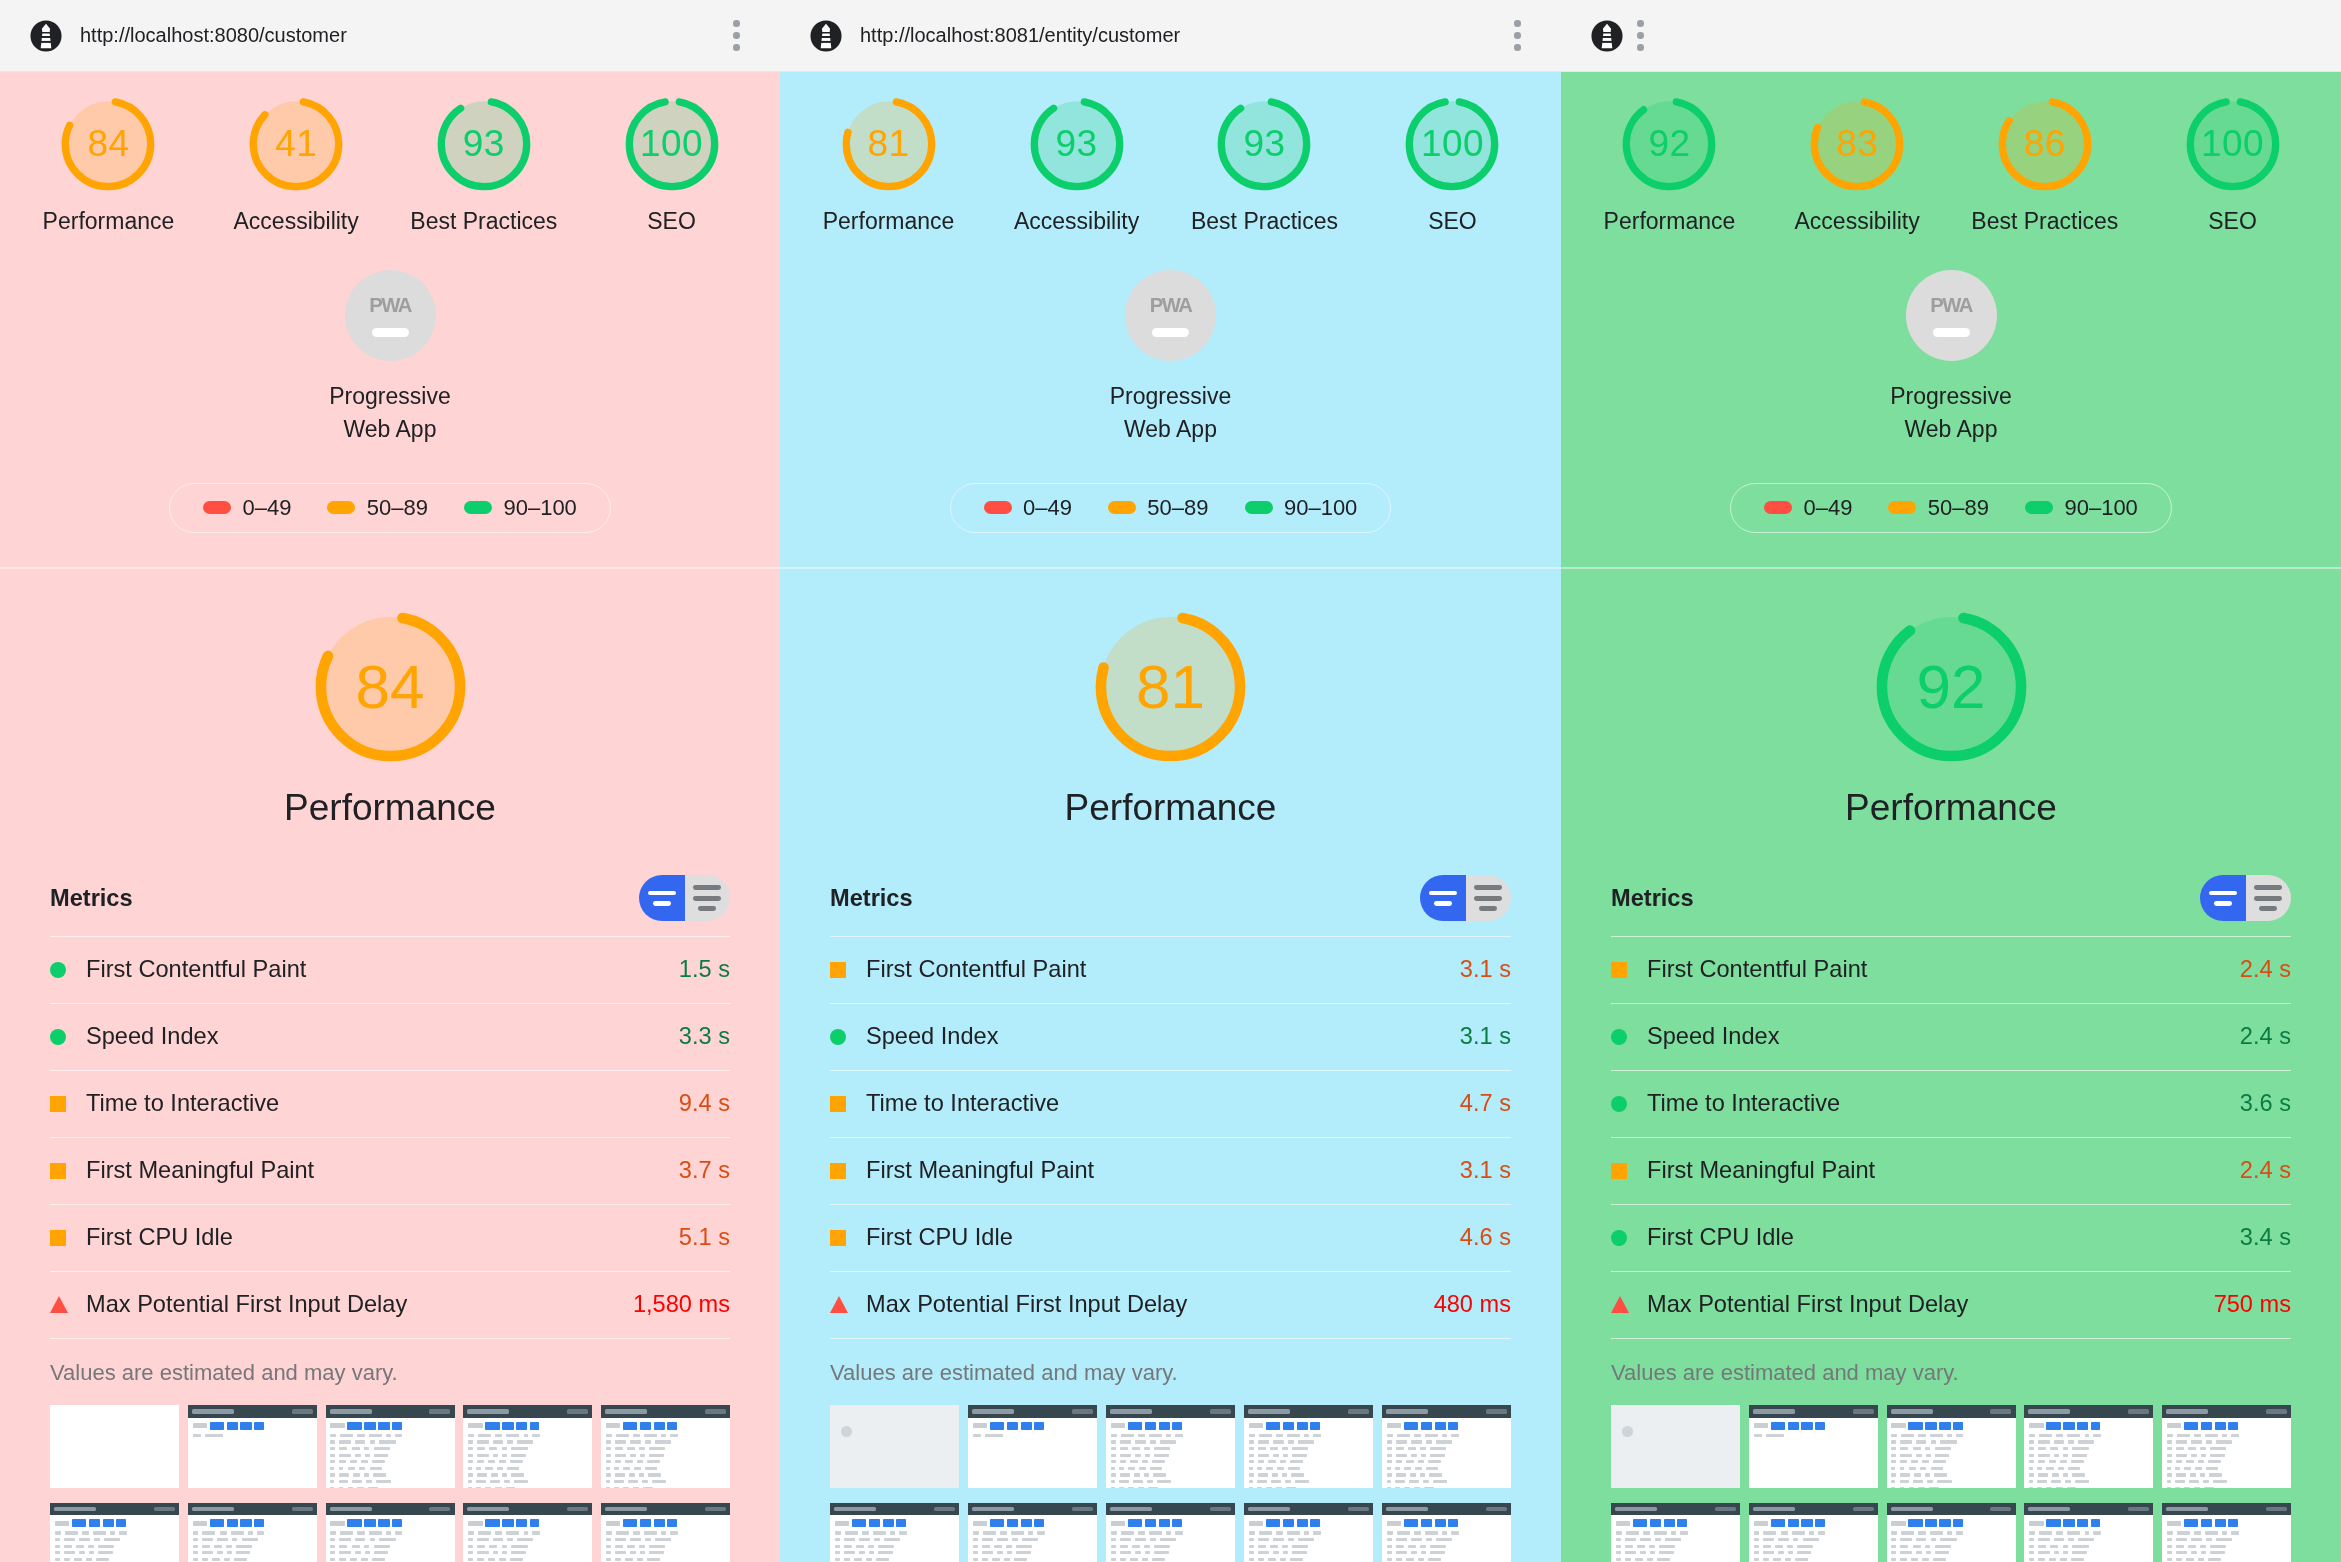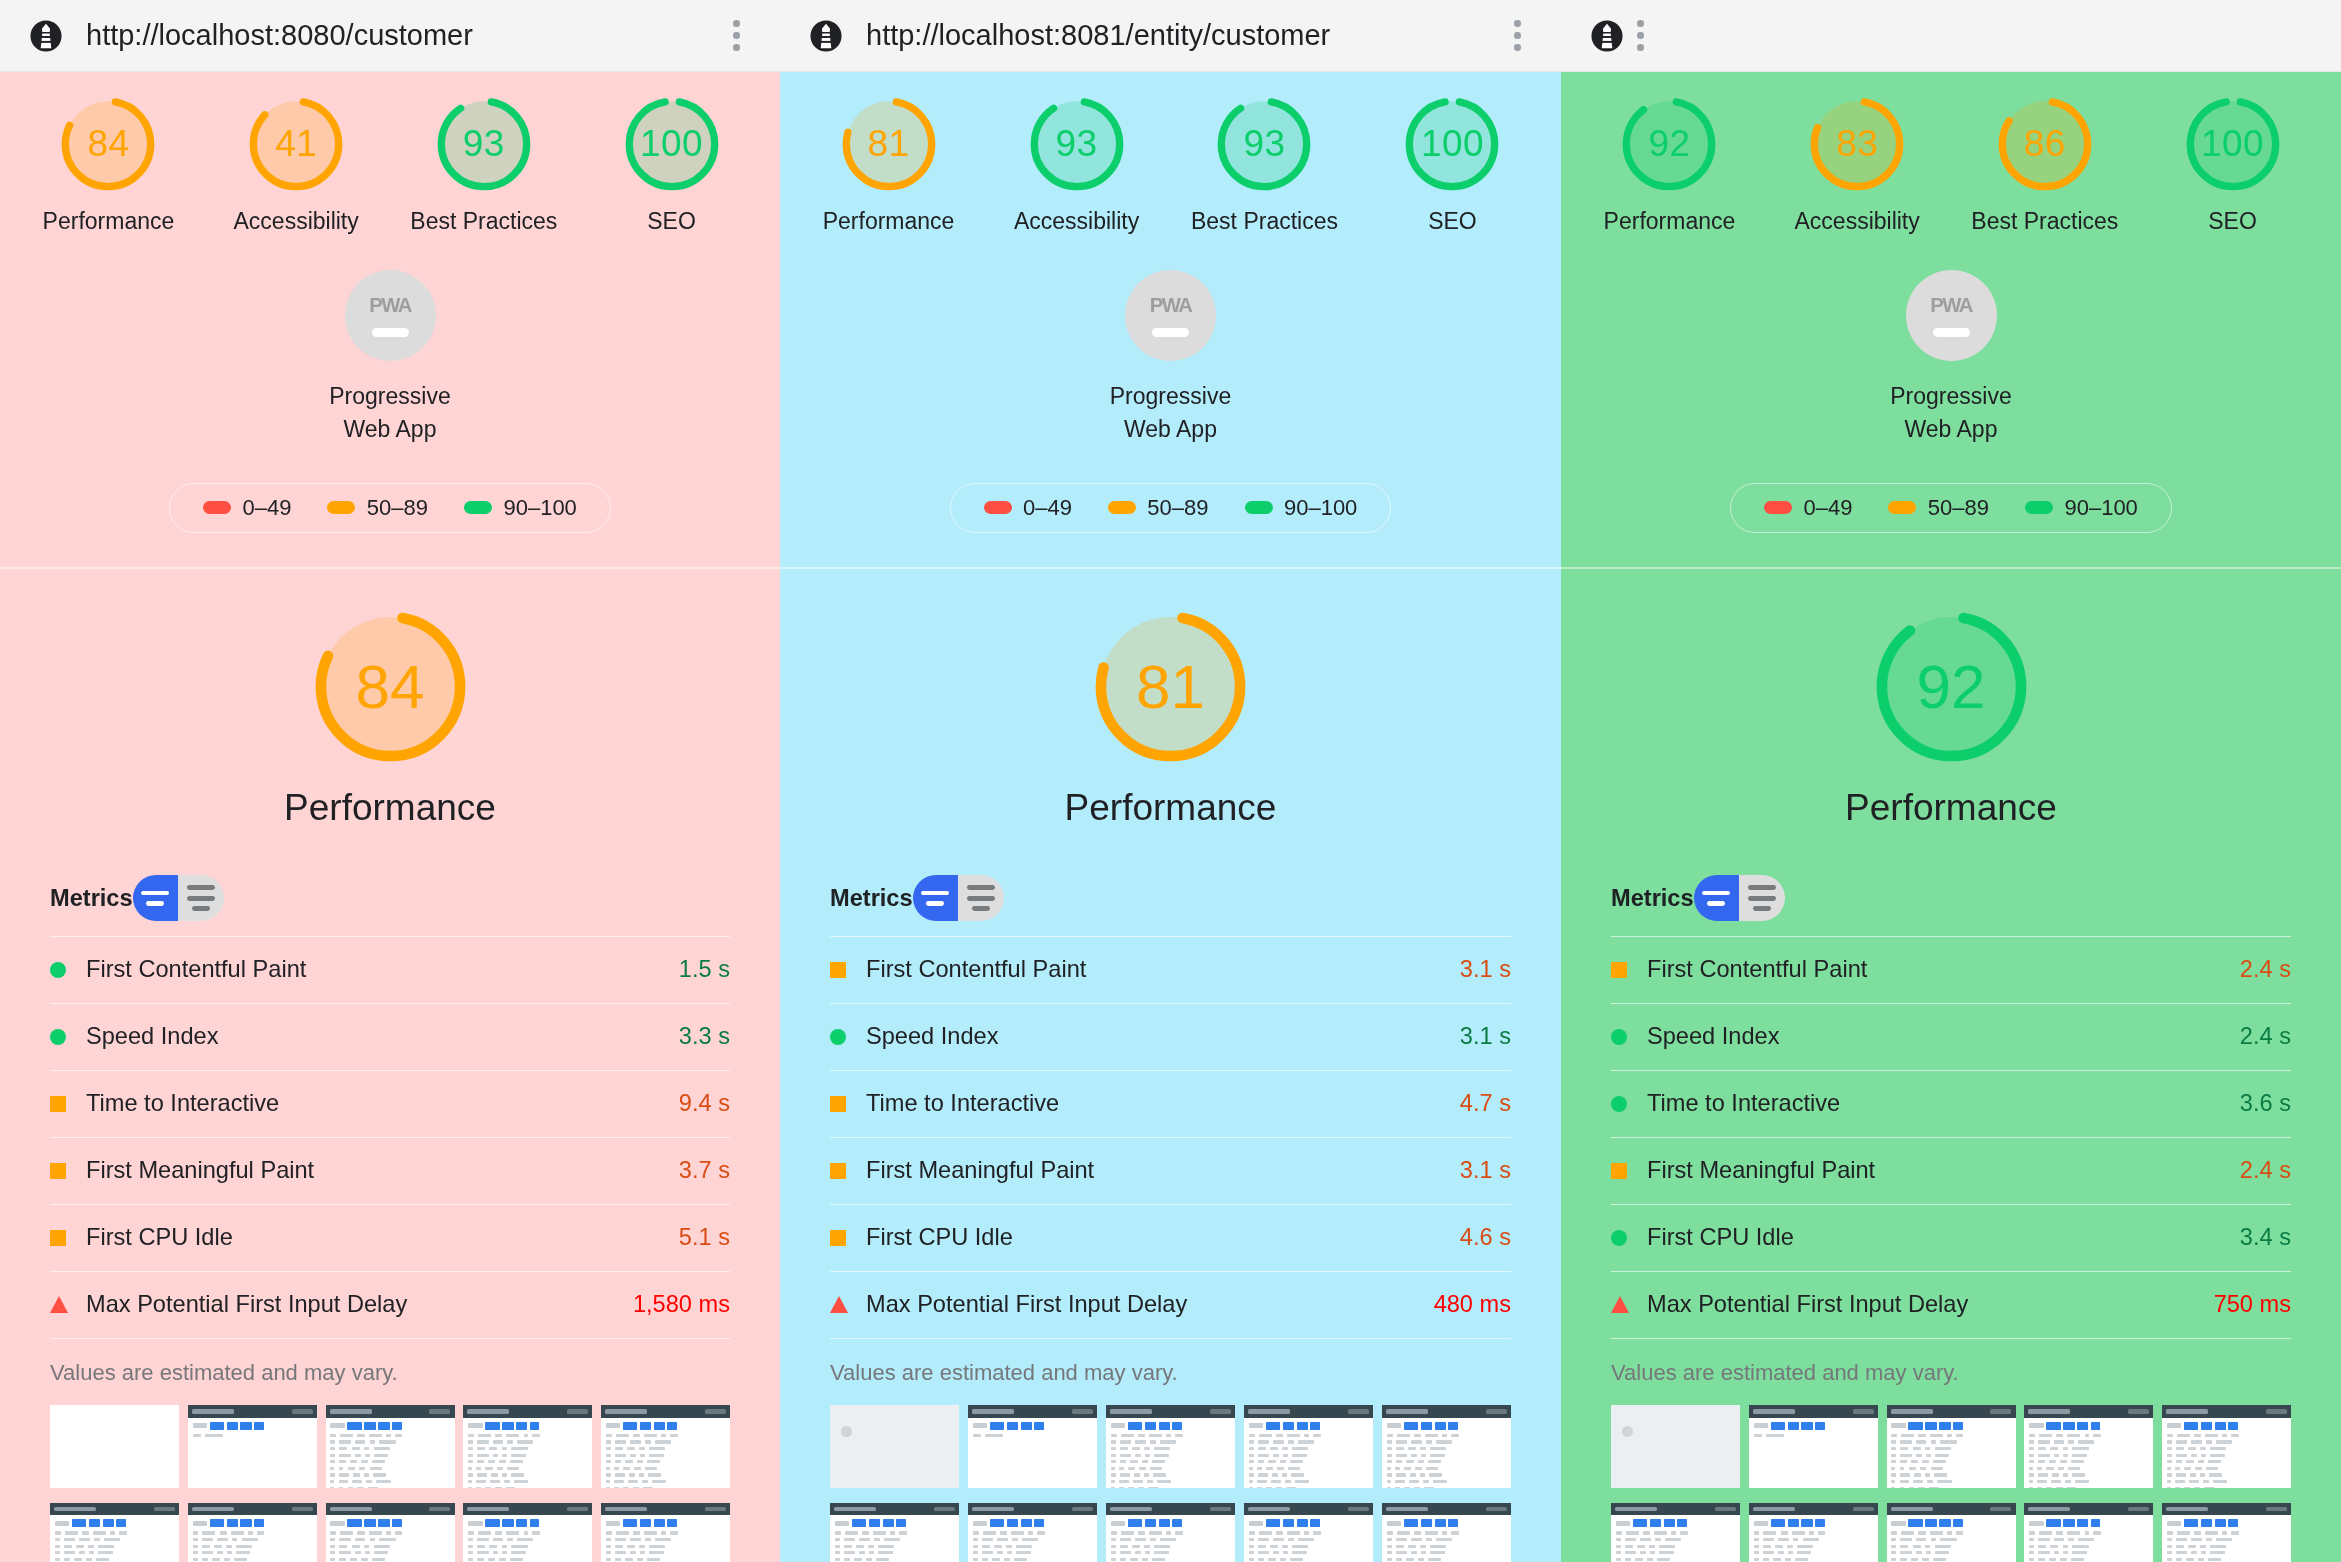--- a/index.html
+++ b/index.html
@@ -20,22 +20,22 @@
   .urlbar {
     height: 72px;
     background: #f4f4f4;
     display: flex;
     align-items: center;
     padding: 0 28px 0 28px;
     border-bottom: 0.8px solid #e8e8e8;
   }
   .lh-icon { width: 36px; height: 36px; flex: 0 0 36px; }
   .url-text {
-    margin-left: 22px;
-    font-size: 29px;
+    margin-left: 16px;
+    font-size: 20px;
     color: #202124;
     white-space: nowrap;
     overflow: hidden;
     text-overflow: ellipsis;
     flex: 1 1 auto;
   }
   .kebab {
     width: 31px; height: 36px; flex: 0 0 31px;
     display: flex; flex-direction: column;
     align-items: center; justify-content: center; gap: 5.7px;
@@ -97,21 +97,21 @@
   .big-ring svg { display:block; width: 153px; height: 153px; transform: rotate(-90deg); }
   .big-ring .val {
     position: absolute; inset: 0;
     display: flex; align-items: center; justify-content: center;
     font-size: 62px;
   }
   .big-perf-label { margin-top: 24.4px; font-size: 37px; color: #202124; }
 
   
   .metrics { padding: 46px 50px 0 50px; }
-  .metrics-head { display: flex; align-items: center; justify-content: flex-start; padding-bottom: 14.6px; }
+  .metrics-head { display: flex; align-items: center; justify-content: space-between; padding-bottom: 14.6px; }
   .metrics-title { font-size: 23.6px; font-weight: 700; color: #202124; }
   .toggle { display: flex; width: 91px; height: 46px; border-radius: 24.4px; overflow: hidden; }
   .toggle .seg { flex: 1 1 50%; display: flex; flex-direction: column; align-items: center; justify-content: center; gap: 5.7px; }
   .toggle .seg.on { background: #3367f0; }
   .toggle .seg.off { background: #dedede; }
   .toggle .seg.on b { display:block; height: 4.9px; border-radius: 2.4px; background: #ffffff; }
   .toggle .seg.on b:nth-child(1) { width: 28px; }
   .toggle .seg.on b:nth-child(2) { width: 18px; }
   .toggle .seg.off b { display:block; height: 4.9px; border-radius: 2.4px; background: #777b7e; }
   .toggle .seg.off b:nth-child(1) { width: 28px; }

